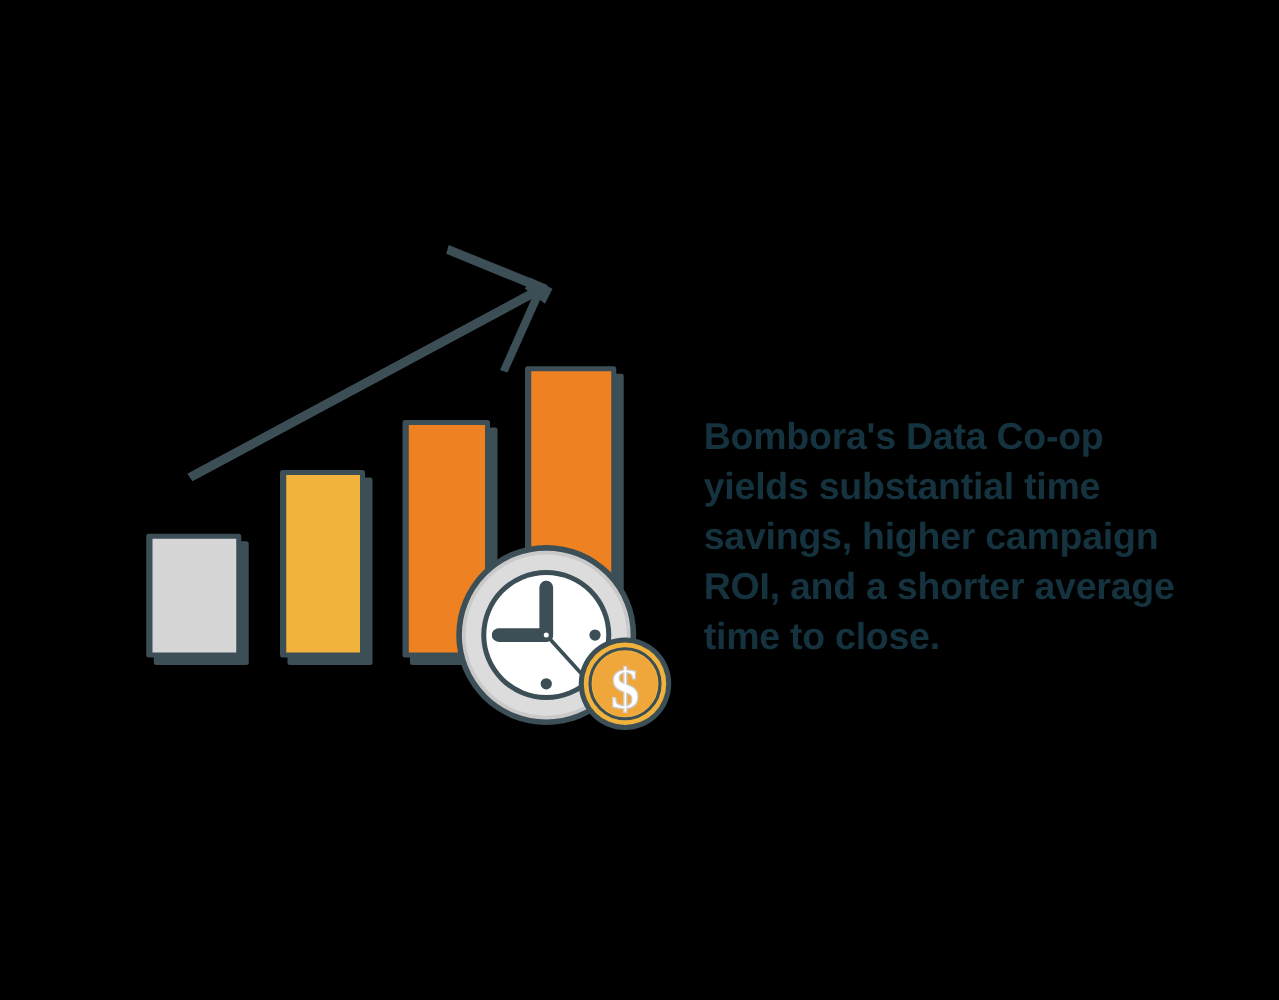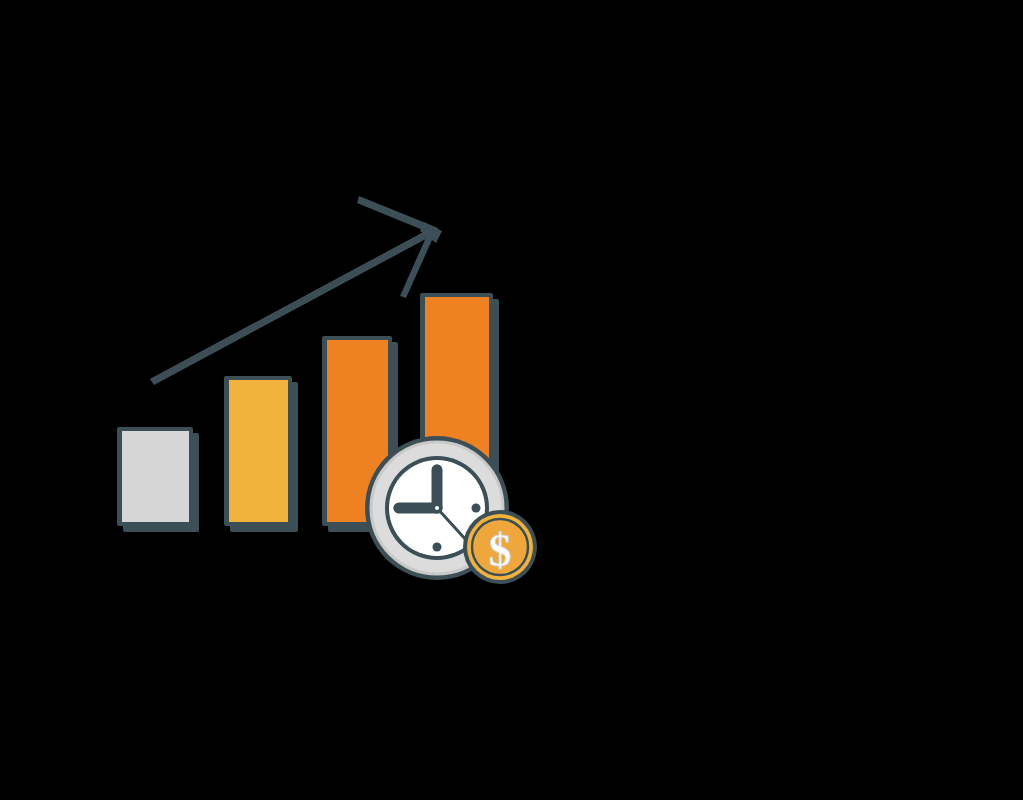--- a/index.html
+++ b/index.html
@@ -125,14 +125,21 @@
         <circle cx="500" cy="547" r="33" fill="#F2B33D"></circle>
         <circle cx="500" cy="547" r="28" fill="none" stroke="#3C4E56" stroke-width="2.5"></circle>
         <circle cx="500" cy="547" r="26" fill="#EFA73C"></circle>
 
         <text x="500" y="566" font-family="&quot;Liberation Serif&quot;, serif" font-size="46" font-weight="700" fill="#FFFFFF" stroke="#CFCFCF" stroke-width="1" text-anchor="middle">$</text>
       </g>
 
     </svg>
   </div>
 
+  <div id="caption-block">
+    <p id="caption-text">Bombora's Data Co-op
+yields substantial time
+savings, higher campaign
+ROI, and a shorter average
+time to close.</p>
+  </div>
 
 </div>
 
 </body></html>

